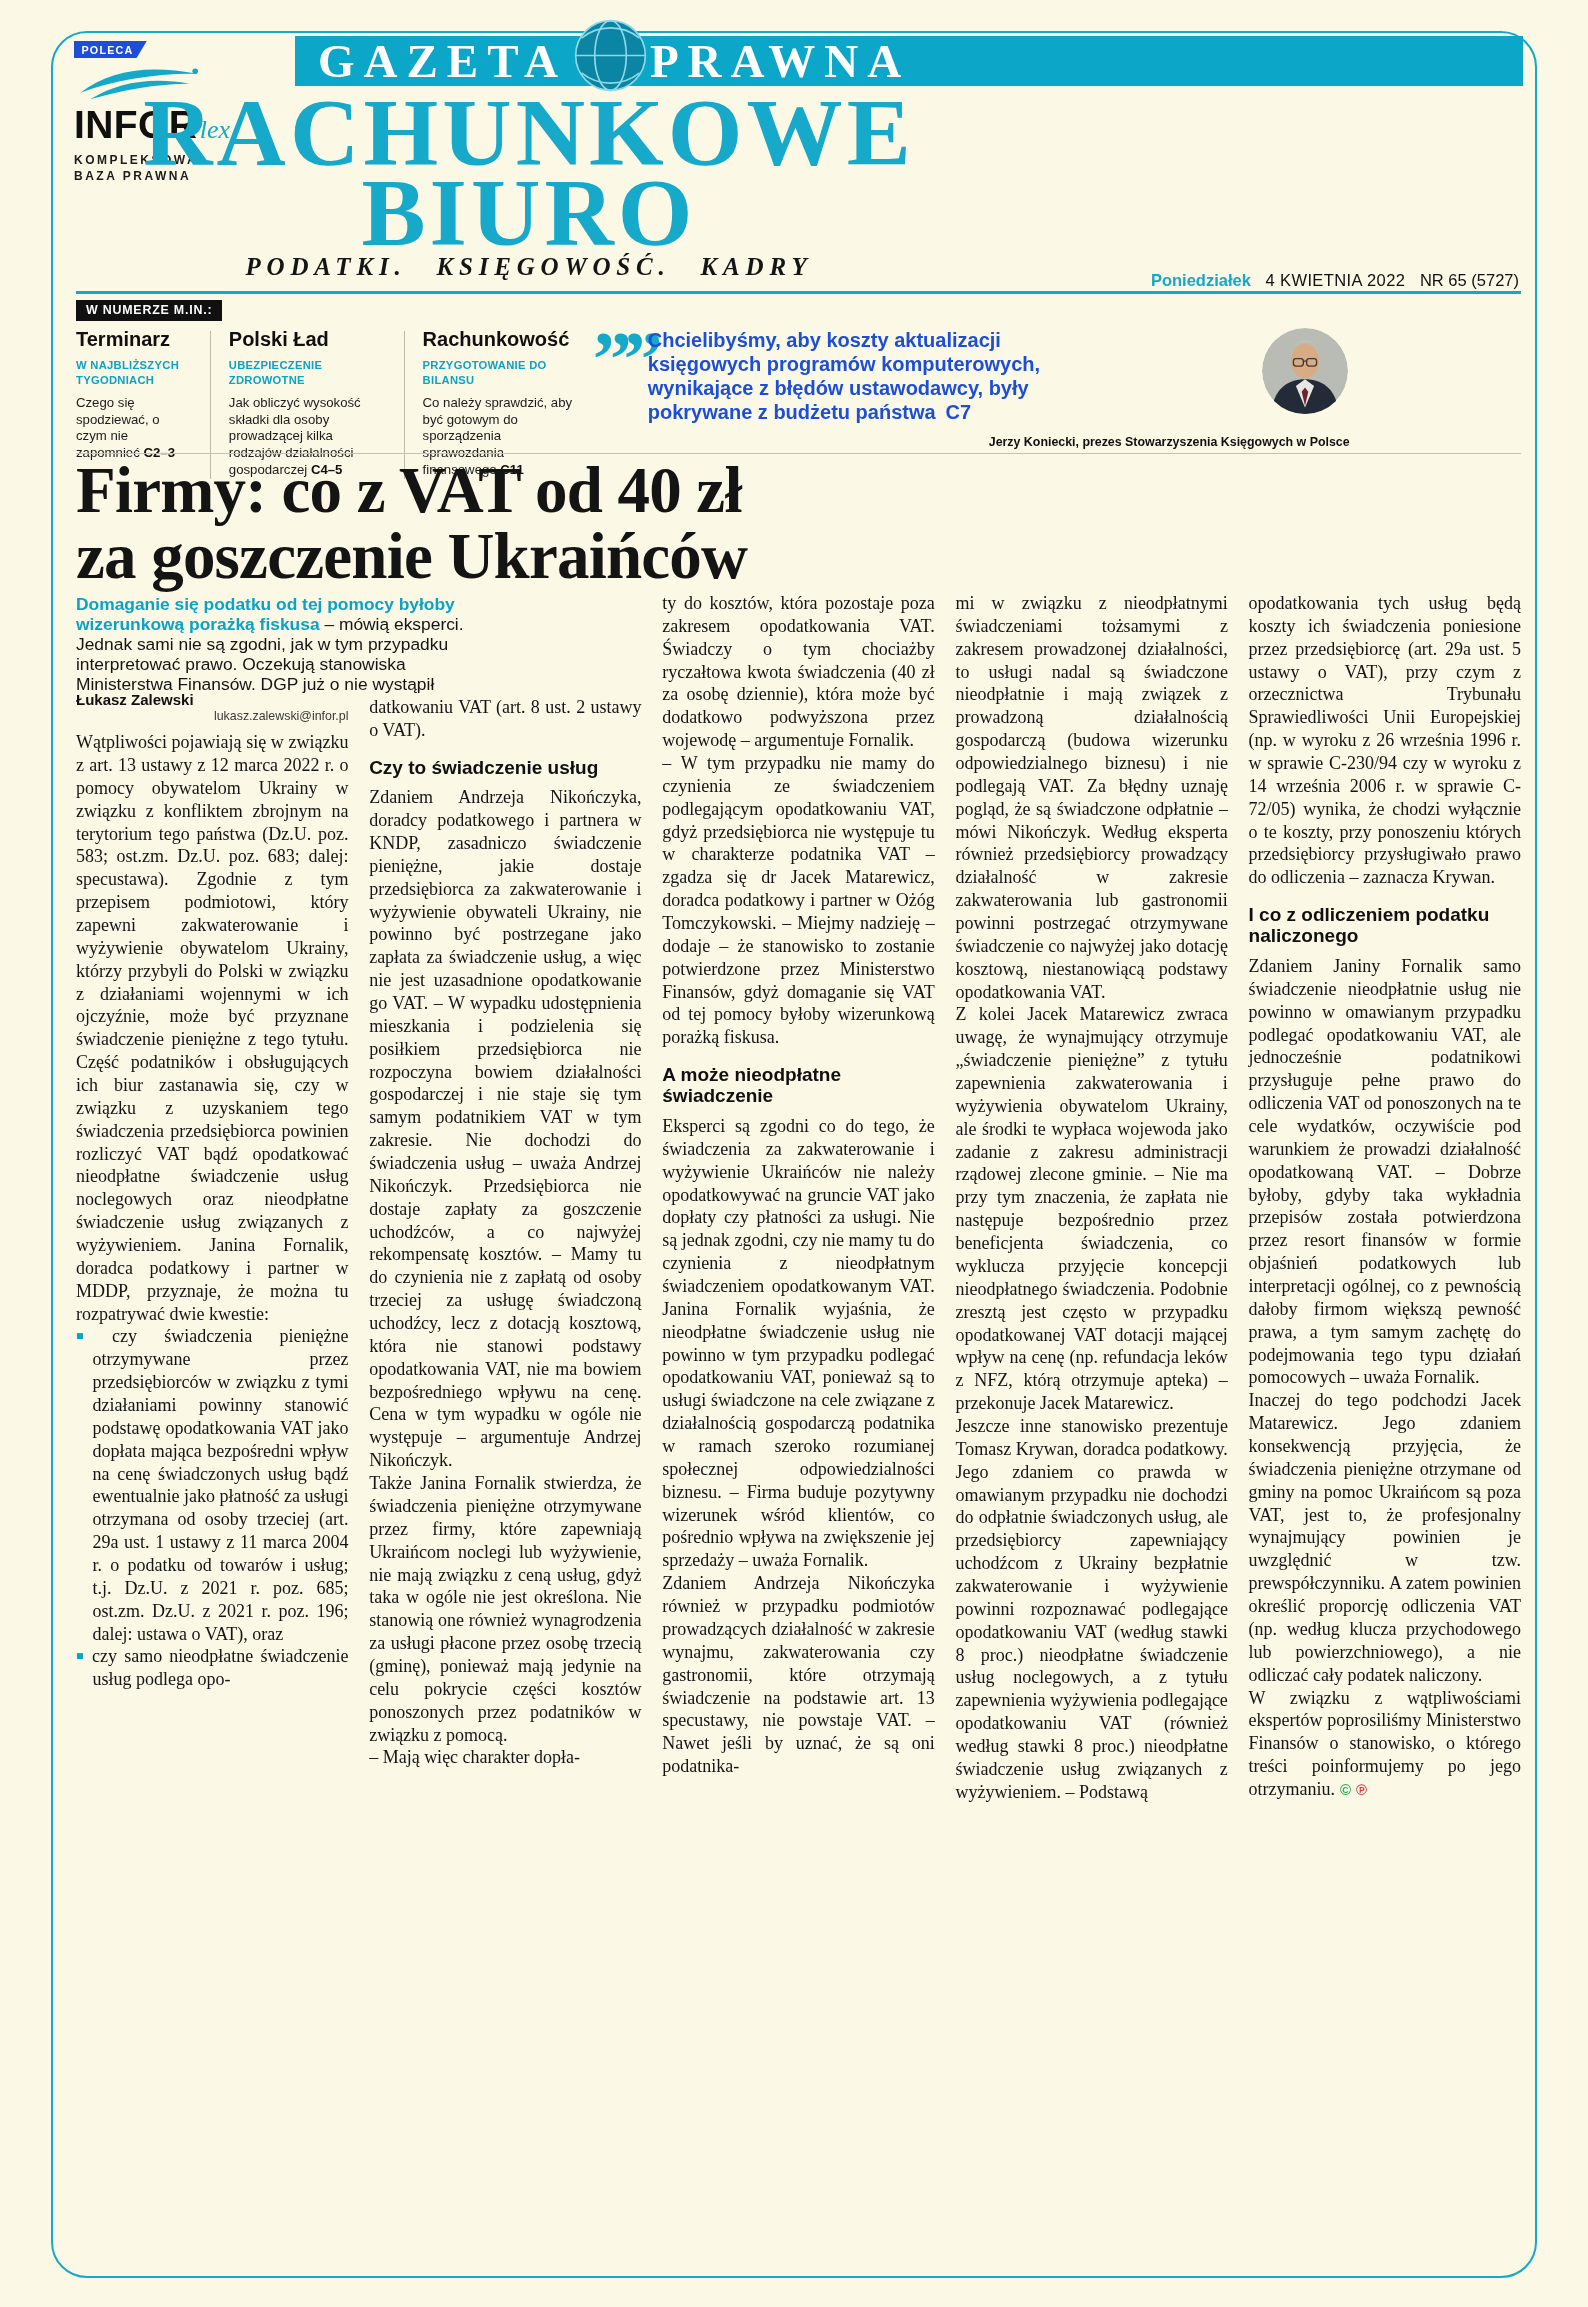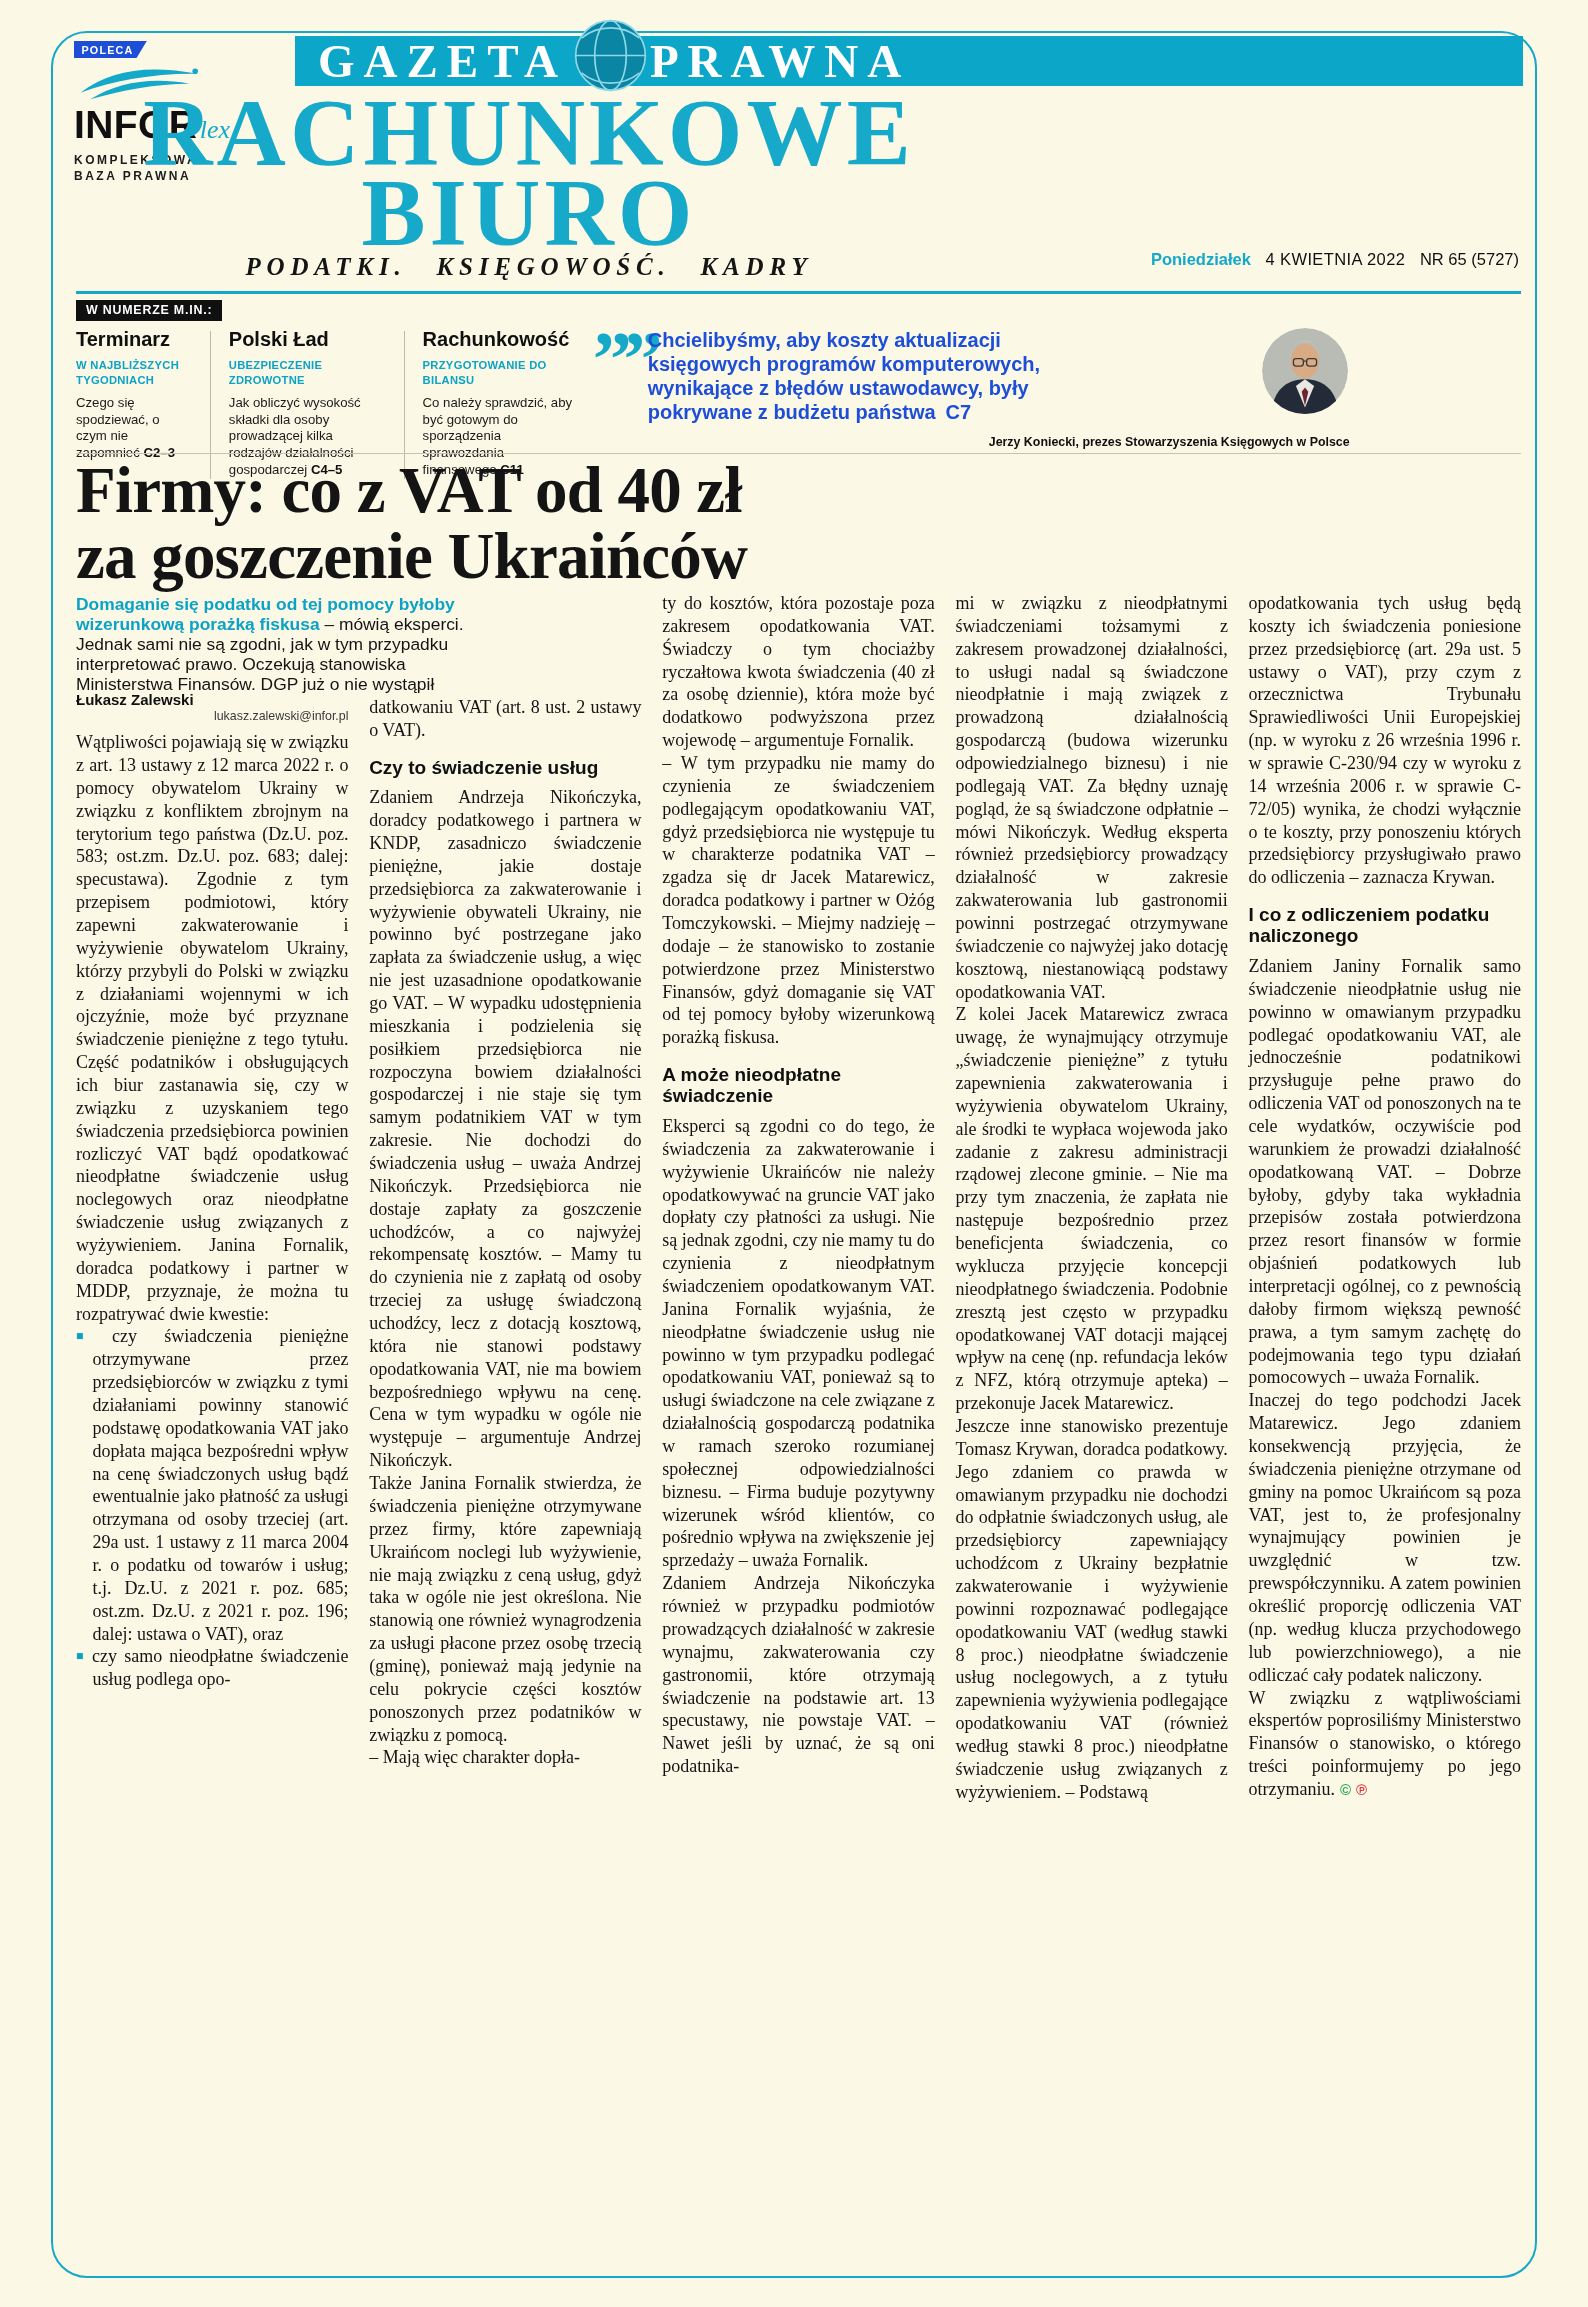--- a/index.html
+++ b/index.html
@@ -38,21 +38,21 @@
   .globe { width: 73px; height: 73px; margin: -11.6px 3.3px 0 6.6px; flex: 0 0 auto; }
 
   .main-title {
     position: absolute; left: 74px; top: 93px; width: 910px; text-align: center;
     color: #16a9c9; font-weight: bold; font-size: 96px; line-height: 0.83; letter-spacing: 4.1px;
   }
   .subtitle {
     position: absolute; left: 74px; top: 253px; width: 910px; text-align: center;
     font-size: 25px; font-weight: bold; letter-spacing: 5.8px; word-spacing: 18px; color: #151515; font-style: italic;
   }
-  .dateline { position: absolute; right: 70px; top: 250px; font-family: "Liberation Sans", sans-serif; font-size: 16.5px; color: #101010; }
+  .dateline { position: absolute; right: 70px; top: 271px; font-family: "Liberation Sans", sans-serif; font-size: 16.5px; color: #101010; }
   .dateline .day { color: #14a8c9; font-weight: bold; margin-right: 10px; }
   .dateline .date { margin-right: 10px; letter-spacing: 0.4px; }
   .rule-cyan { position: absolute; left: 76px; top: 291px; width: 1445px; height: 2.5px; background: #14a8c9; }
 
   
   .toc-label {
     position: absolute; left: 76px; top: 300px; background: #101010; color: #fff;
     font-family: "Liberation Sans", sans-serif; font-weight: bold; font-size: 12.4px;
     letter-spacing: 0.8px; padding: 3.3px 10px 4.1px;
   }

